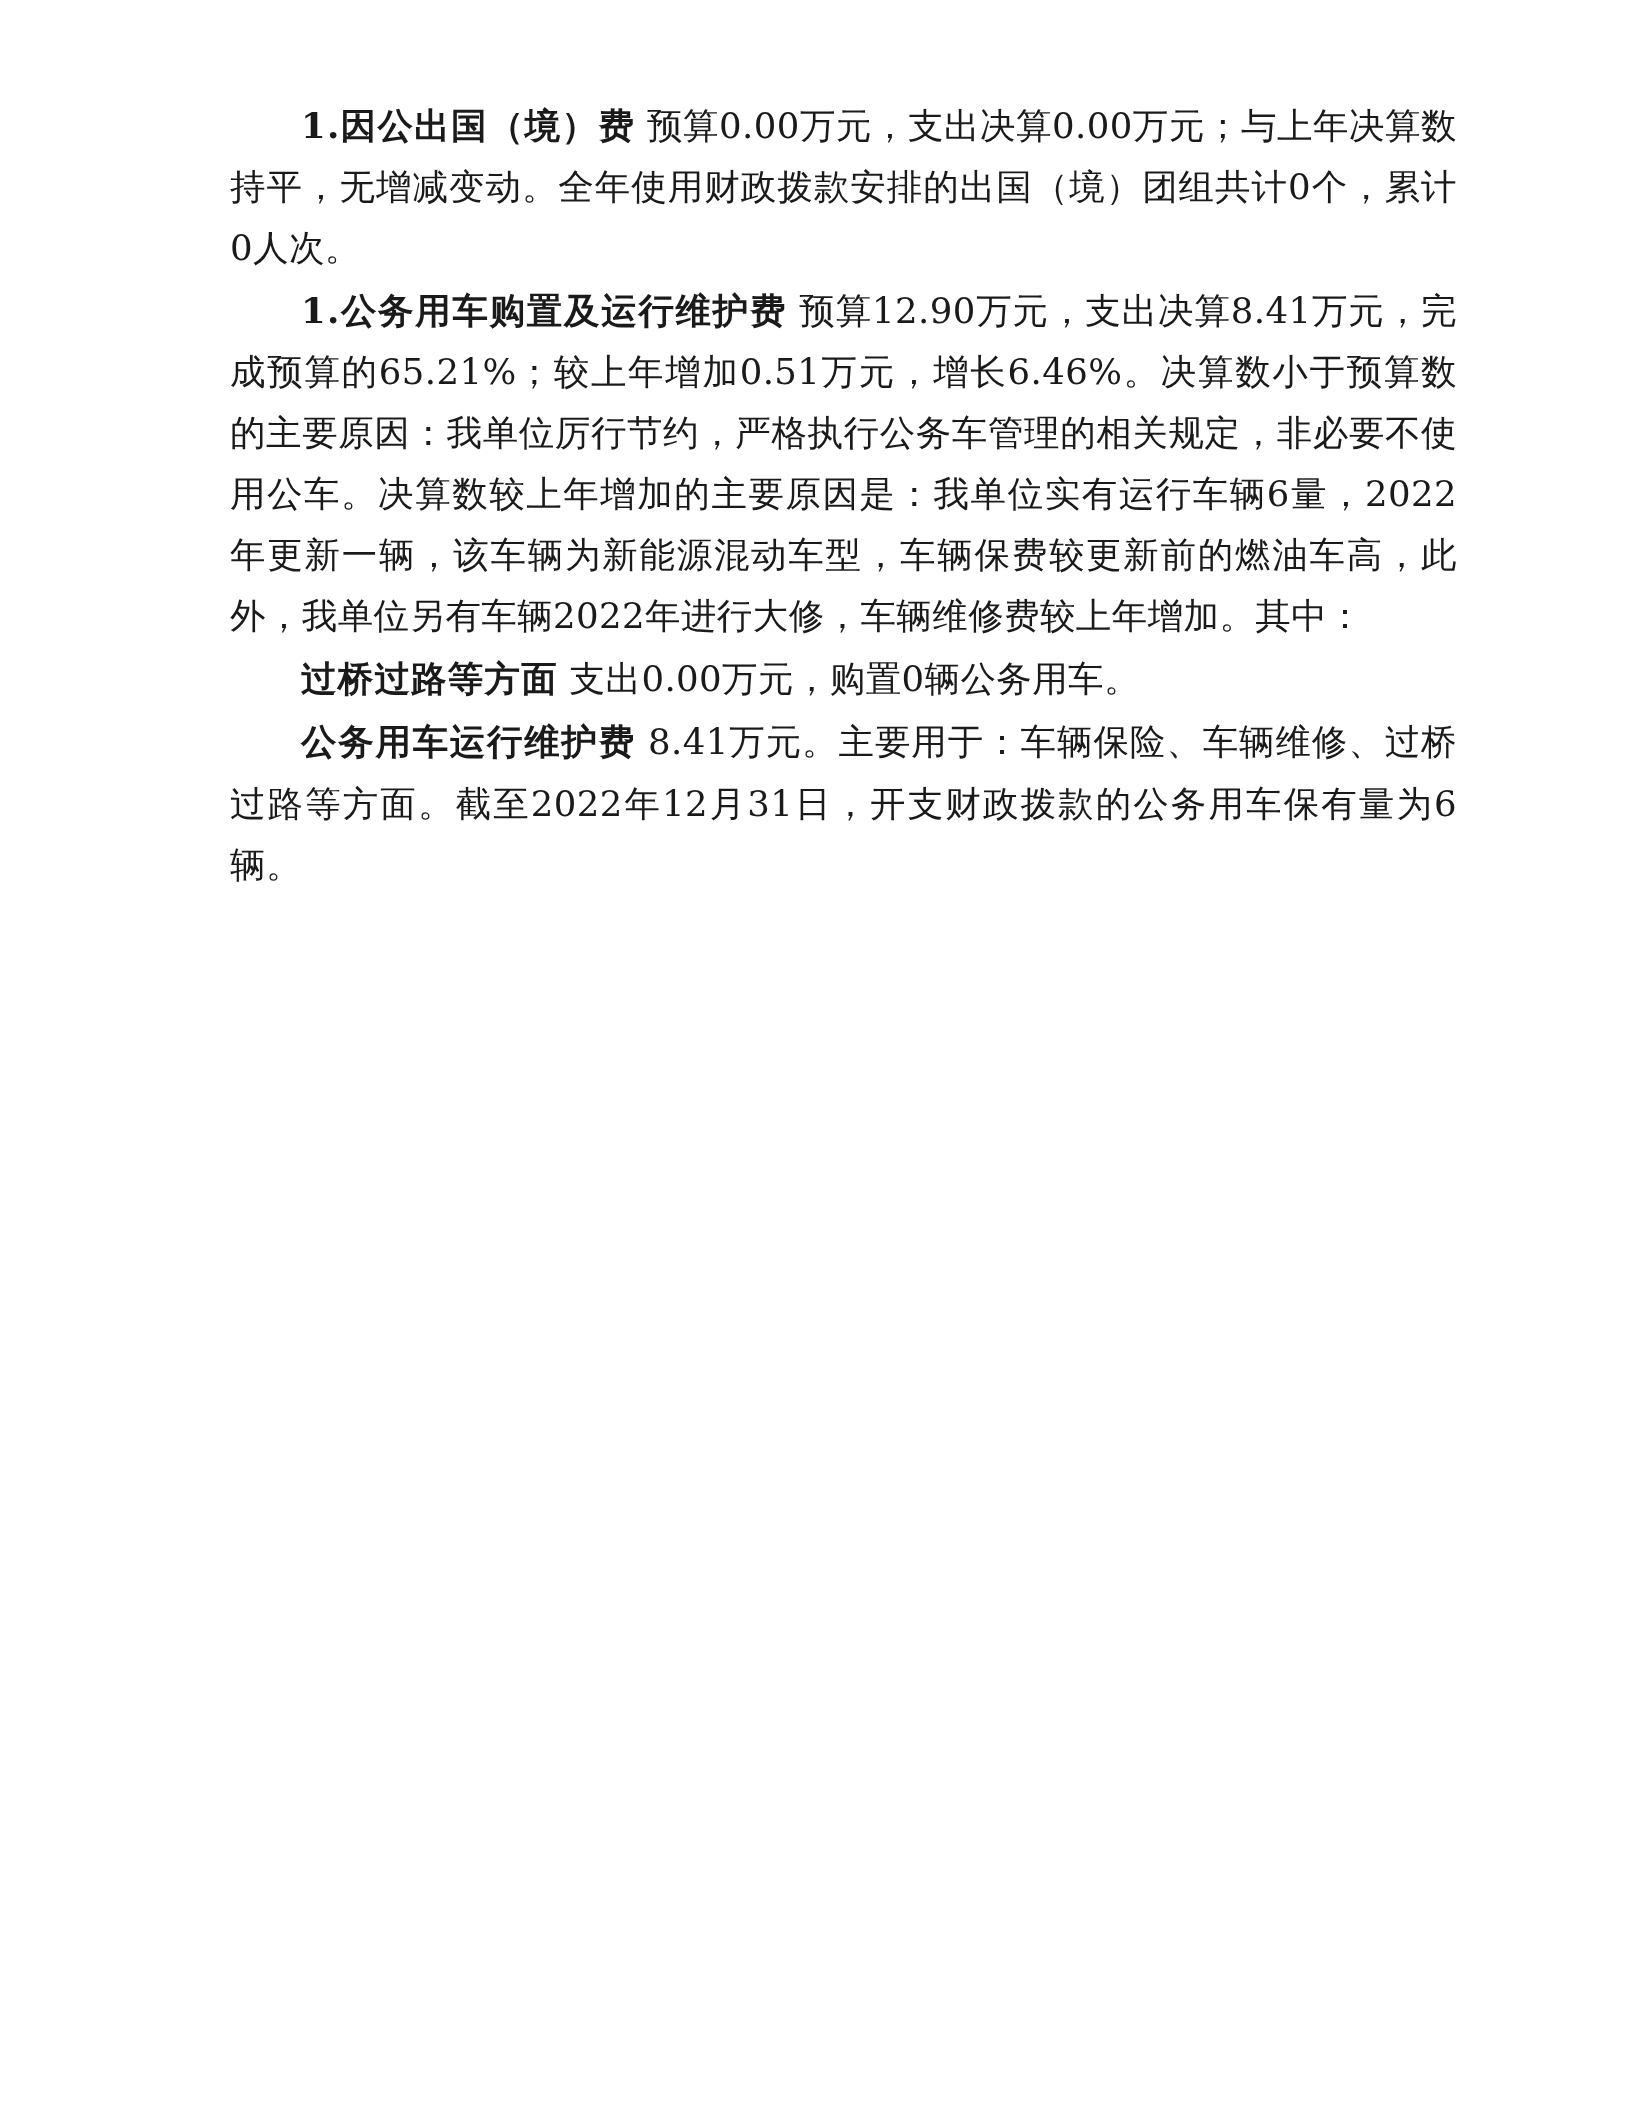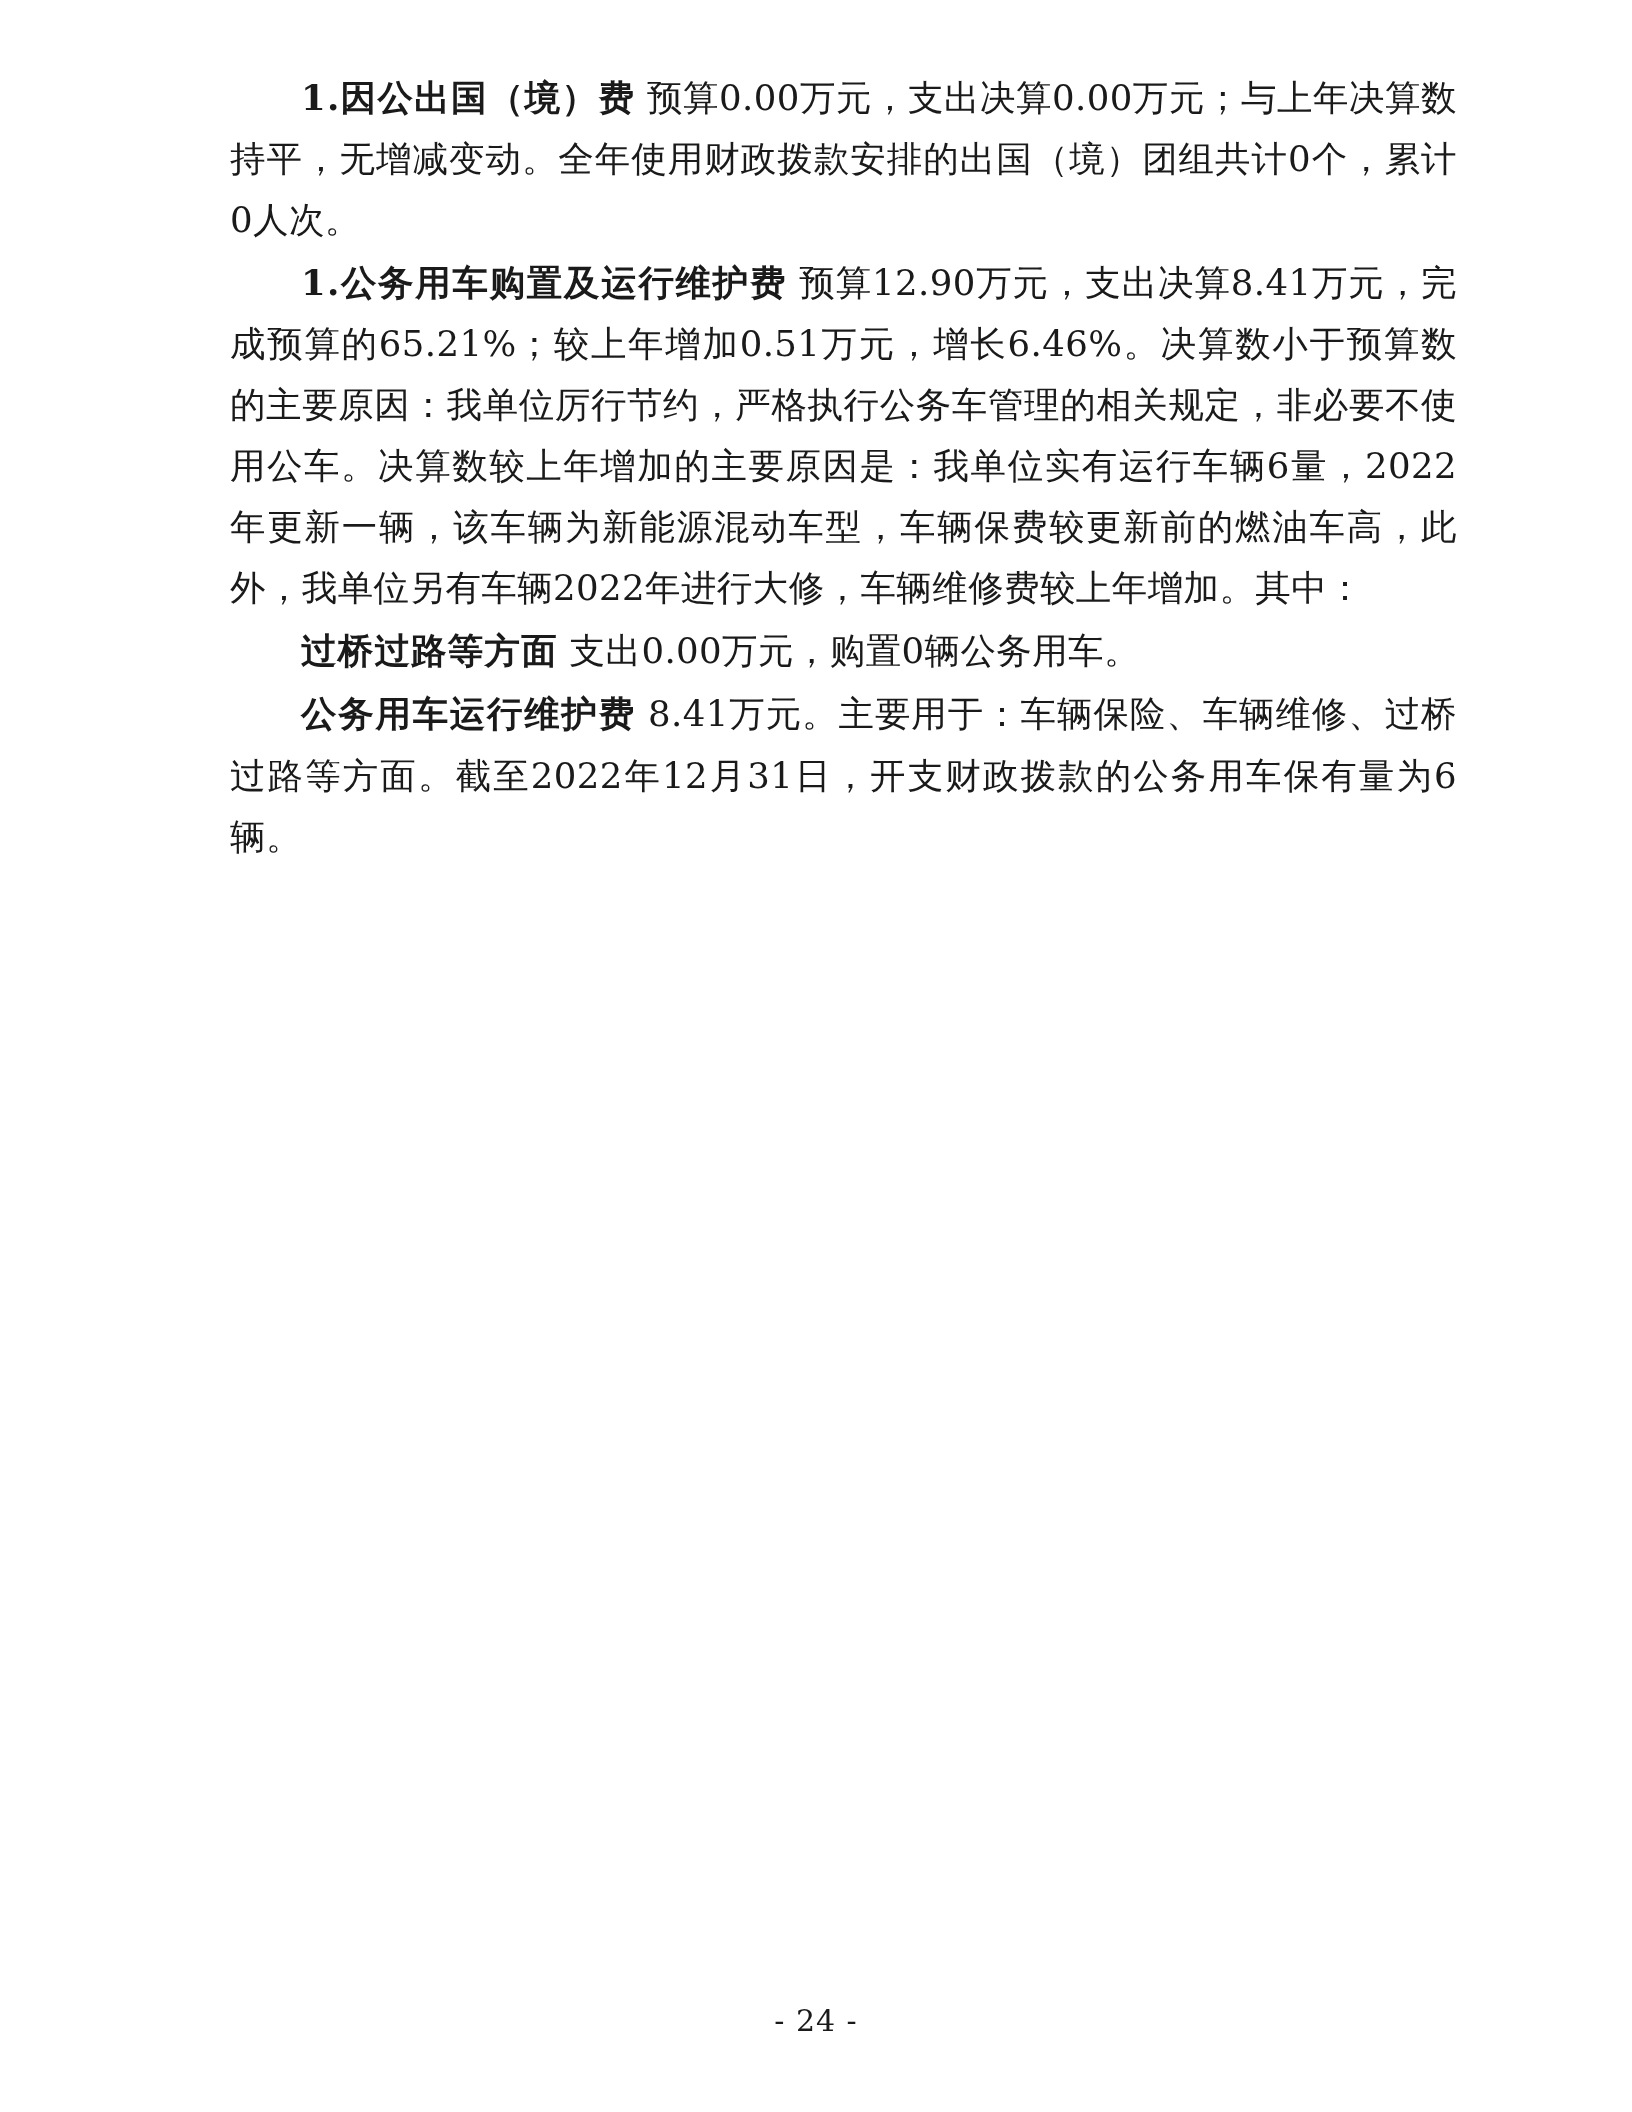--- a/index.html
+++ b/index.html
@@ -15,21 +15,21 @@
     color: #1a1a1a;
     overflow: hidden;
   }
   .page {
     position: absolute;
     left: 0;
     top: 0;
     width: 1632px;
     height: 2112px;
     box-sizing: border-box;
-    padding: 67px 175px 0 230px;
+    padding: 95px 175px 0 230px;
   }
   .doc-body {
     font-size: 35.5px;
     line-height: 1.72;
     text-align: justify;
     text-justify: inter-ideograph;
     letter-spacing: 0.4px;
   }
   .para {
     margin: 0 0 2px 0;
@@ -69,14 +69,13 @@
       <span class="lead">过桥过路等方面</span><span> 支出0.00万元，购置0辆公务用车。</span>
     </p>
 
     <p class="para">
       <span class="lead">公务用车运行维护费</span><span> 8.41万元。主要用于：车辆保险、车辆维修、过桥过路等方面。截至2022年12月31日，开支财政拨款的公务用车保有量为6辆。</span>
     </p>
 
 
   </div>
 
-  <div class="page-number">- 24 -</div>
 </div>
 
 </body></html>

